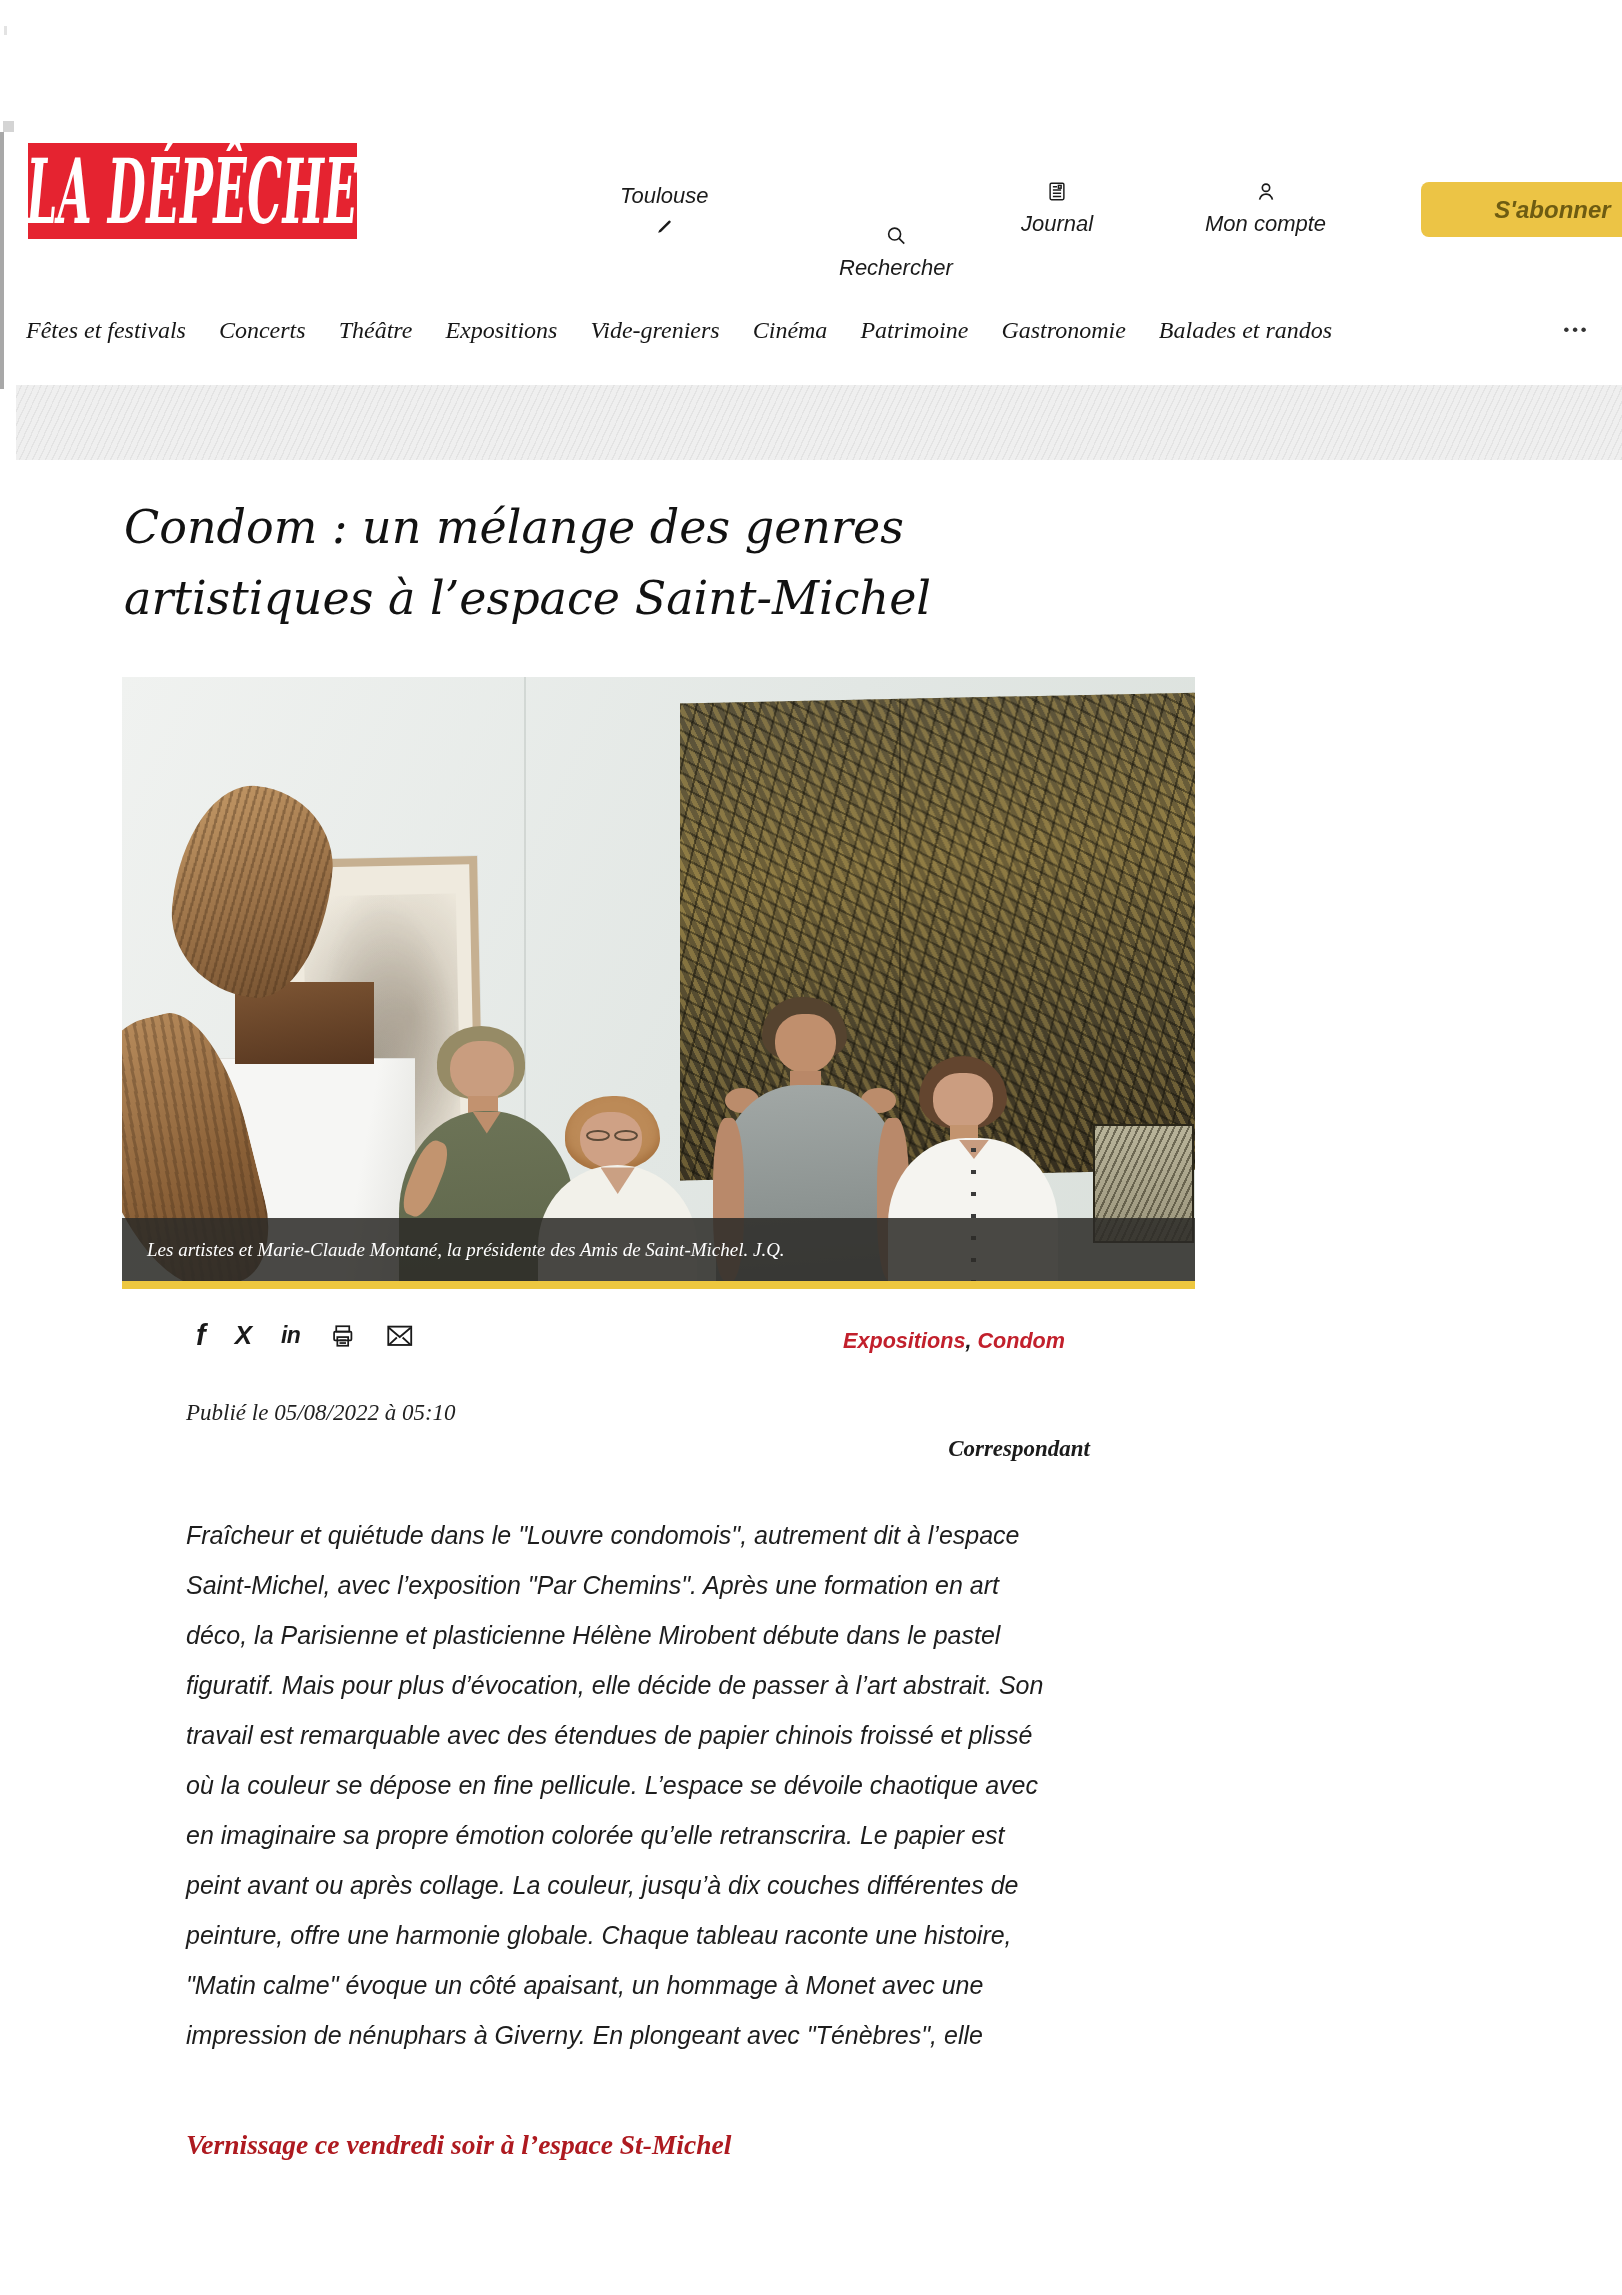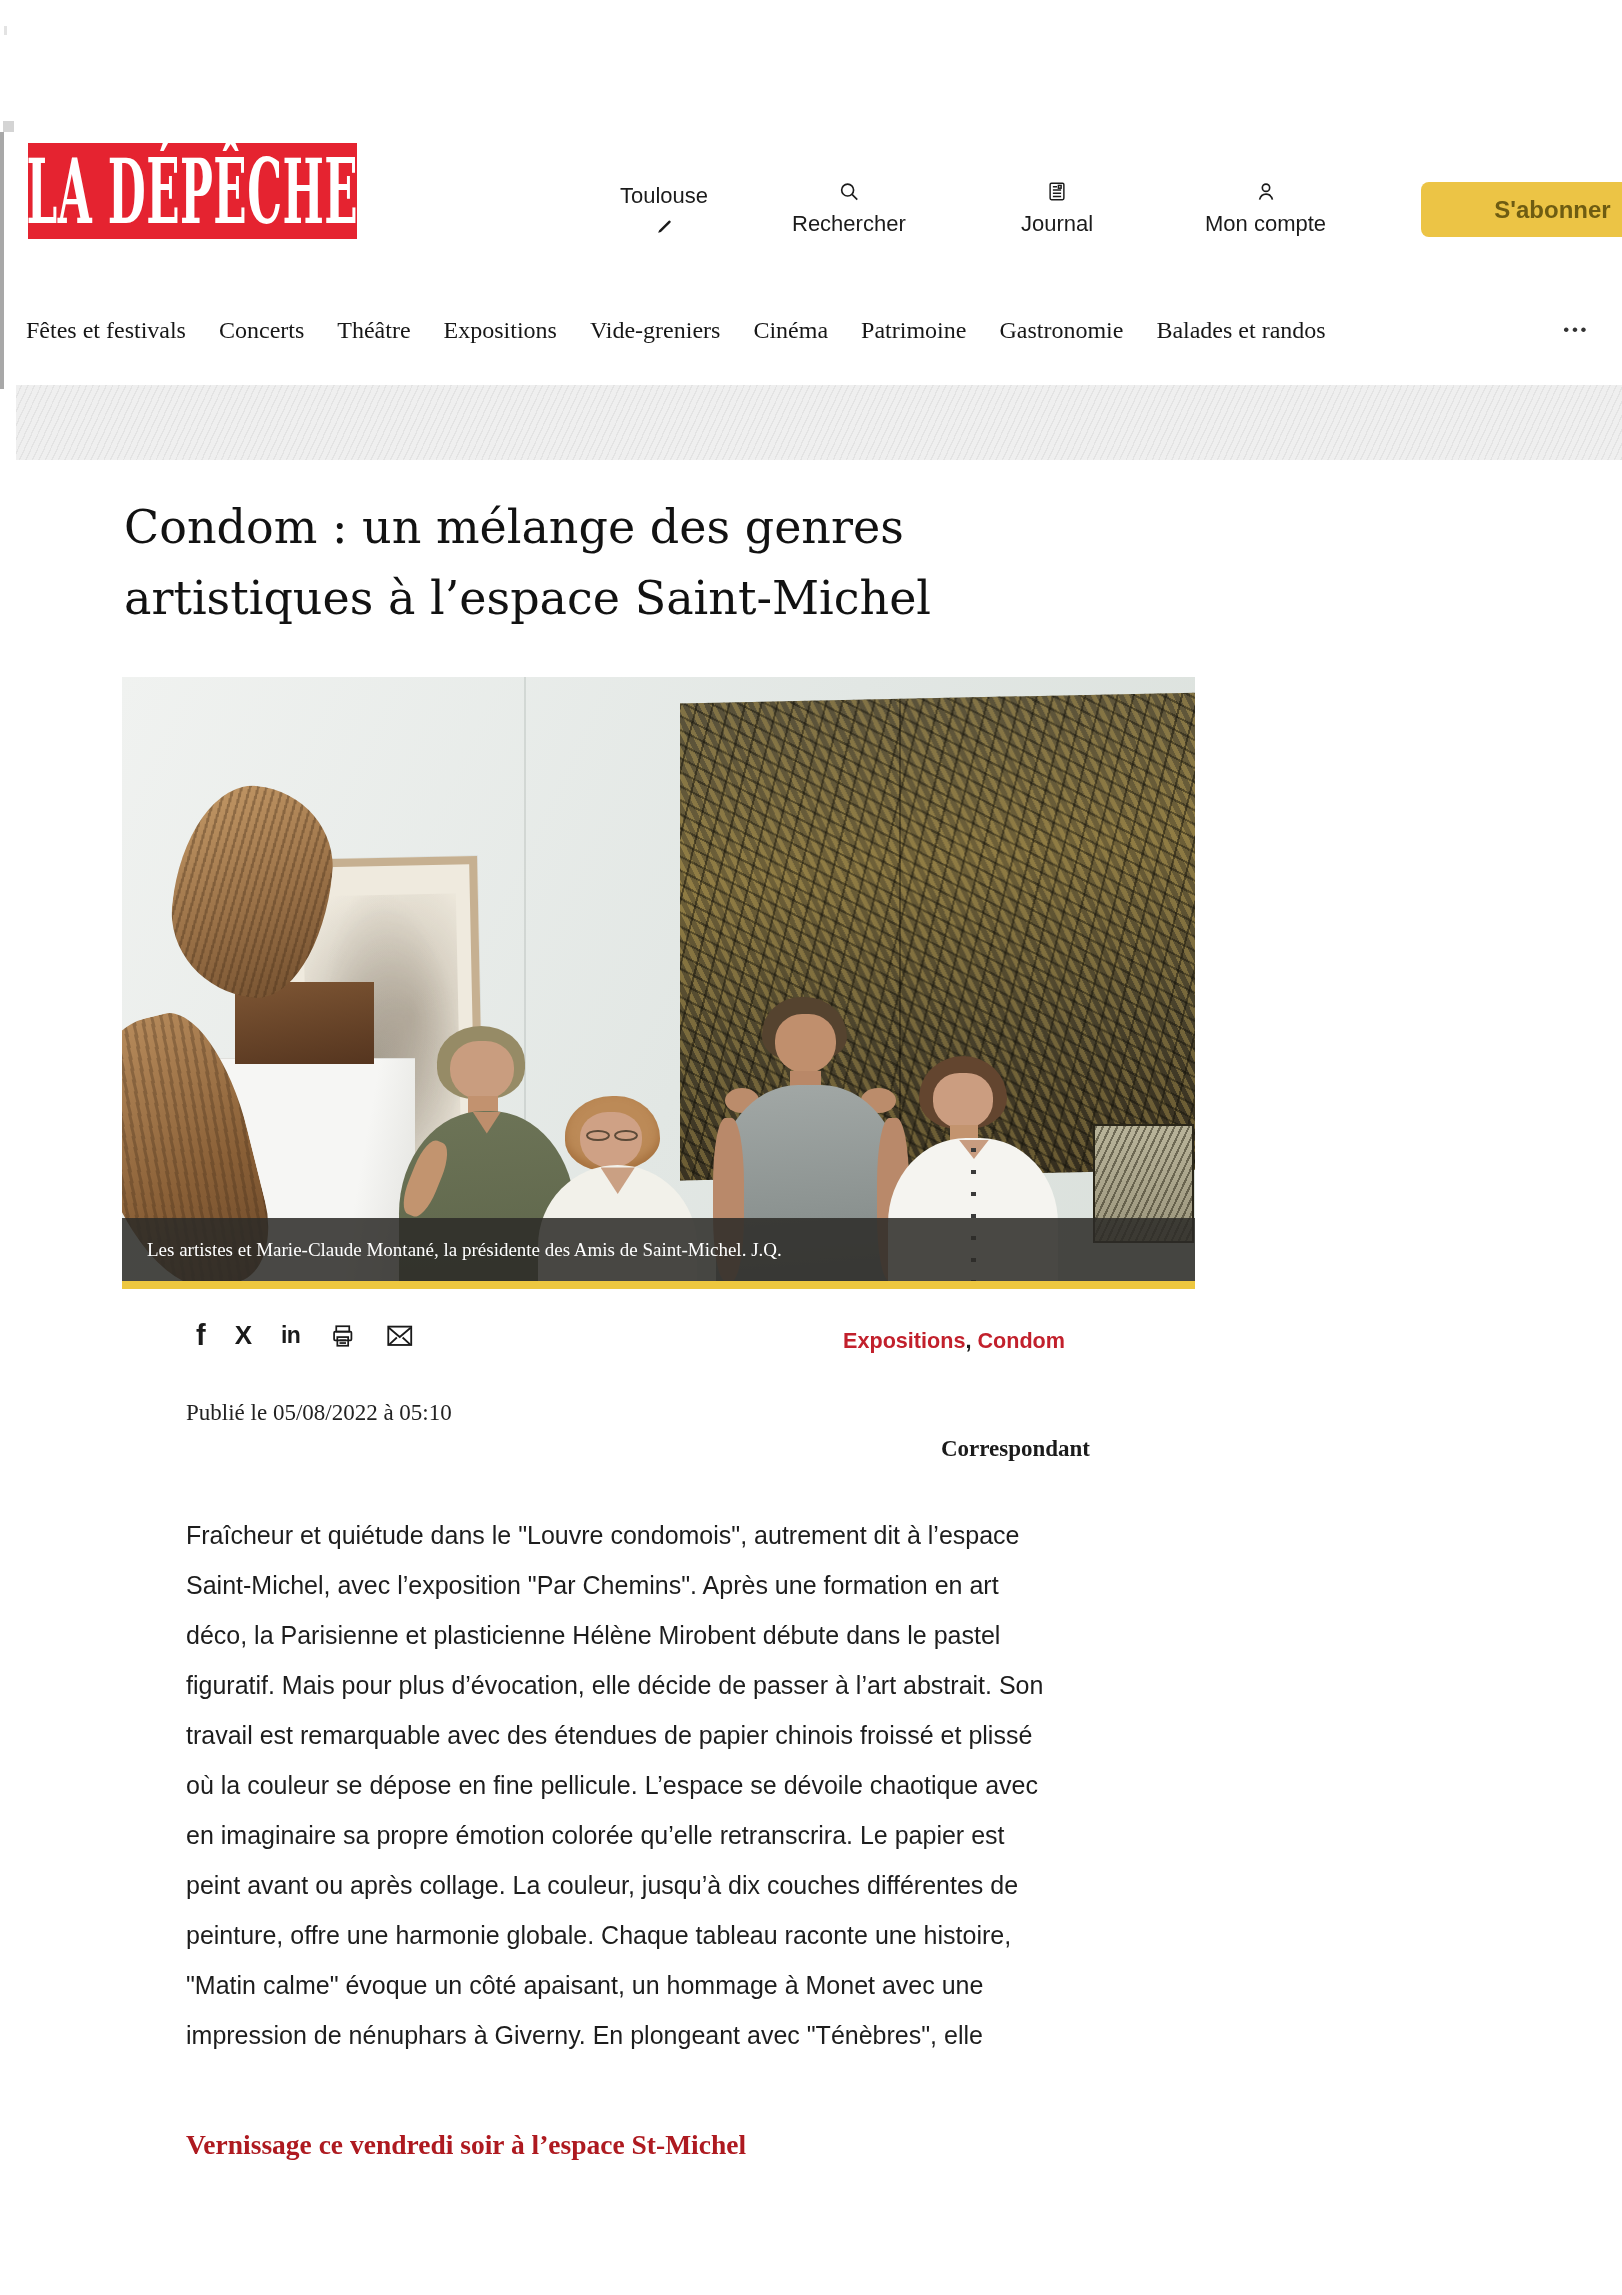--- a/index.html
+++ b/index.html
@@ -1,34 +1,34 @@
 <!DOCTYPE html>
 <html style="font-size:10.5px"><head>
 <meta charset="utf-8">
 <style>
   html,body{margin:0;padding:0;background:#ffffff;}
   #page{position:relative;width:1623px;height:2295px;background:#ffffff;
-        font-family:"Liberation Sans",sans-serif;color:#1b1b1b;overflow:hidden;}
+        font-family:"Liberation Sans",sans-serif;color:#1b1b1b;overflow:hidden;font-style:italic;}
   .abs{position:absolute;}
 
   
   .edge-square{left:3.3px;top:121px;width:10.5px;height:10.5px;background:#d4d4d4;}
   .edge-tick{left:3.9px;top:26px;width:3.3px;height:9.2px;background:#e3e3e3;}
   .edge-bar{left:0;top:132px;width:3.9px;height:257px;background:#a8a8a8;}
 
   
   .logo{left:27.5px;top:143px;width:329px;height:96px;background:#e52330;
         display:flex;align-items:center;justify-content:center;overflow:hidden;}
   .logo span{font-family:"DejaVu Serif",serif;font-weight:bold;color:#ffffff;
         font-size:73px;white-space:nowrap;transform:scale(0.60,1.22);letter-spacing:0.7px;}
   .hdr-item{position:absolute;top:209px;transform:translateY(-50%);
         display:flex;align-items:center;gap:9.2px;font-size:22px;color:#1b1b1b;cursor:pointer;flex-direction:column;}
   .hdr-item svg{display:block;}
   #hdr-toulouse{left:620px;}
-  #hdr-search{left:792px;}
+  #hdr-search{left:839px;margin-top:44px;}
   #hdr-journal{left:1021px;}
   #hdr-account{left:1205px;}
   .subscribe{left:1421px;top:182px;width:175px;height:55px;background:#ecc445;border-radius:7.9px;
         display:flex;align-items:center;justify-content:center;
         font-size:24px;font-weight:bold;color:#6e5c12;cursor:pointer;padding-left:44px;}
 
   
   .nav{left:0;top:300px;width:1623px;height:60px;display:flex;align-items:center;
        padding-left:26px;gap:33px;box-sizing:border-box;
        font-family:"Liberation Serif",serif;font-size:24px;color:#171717;}

